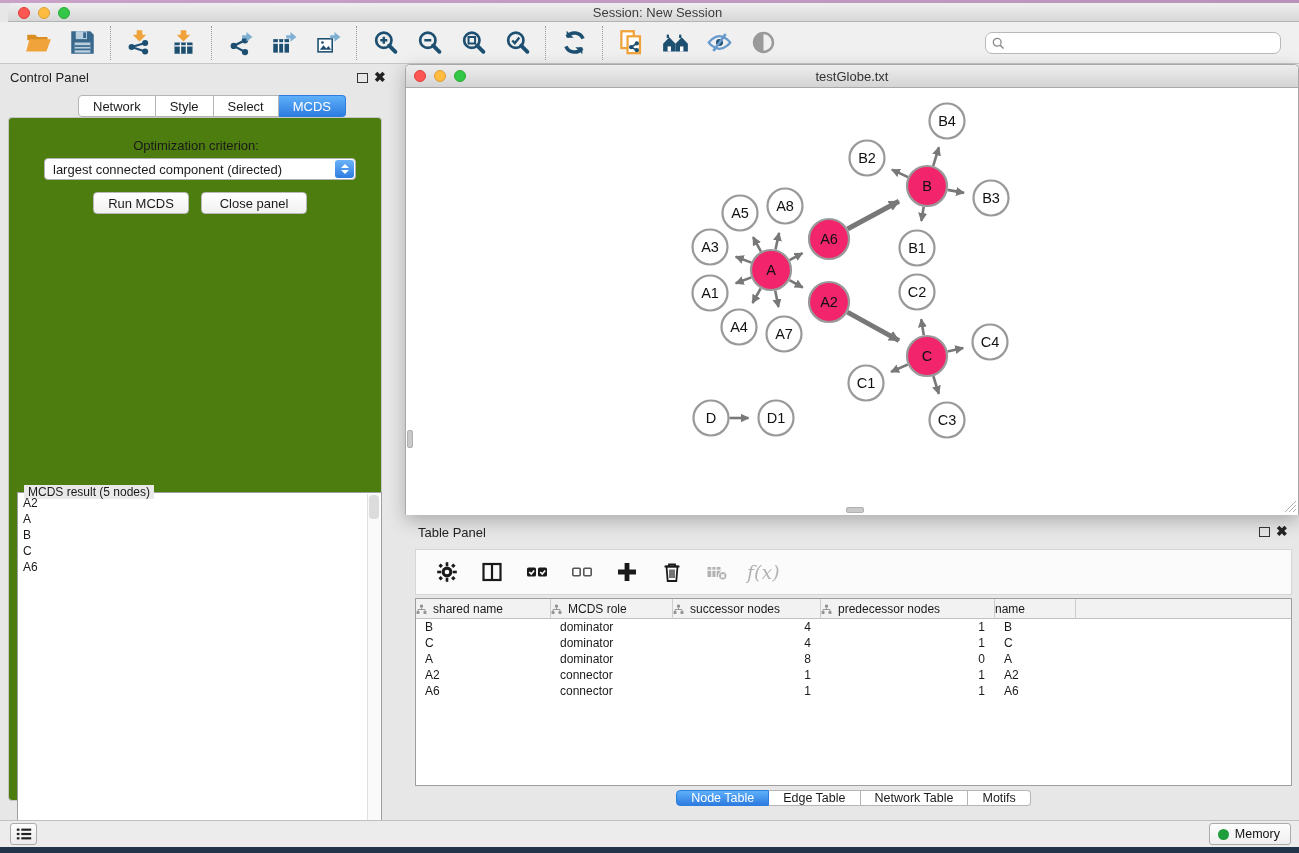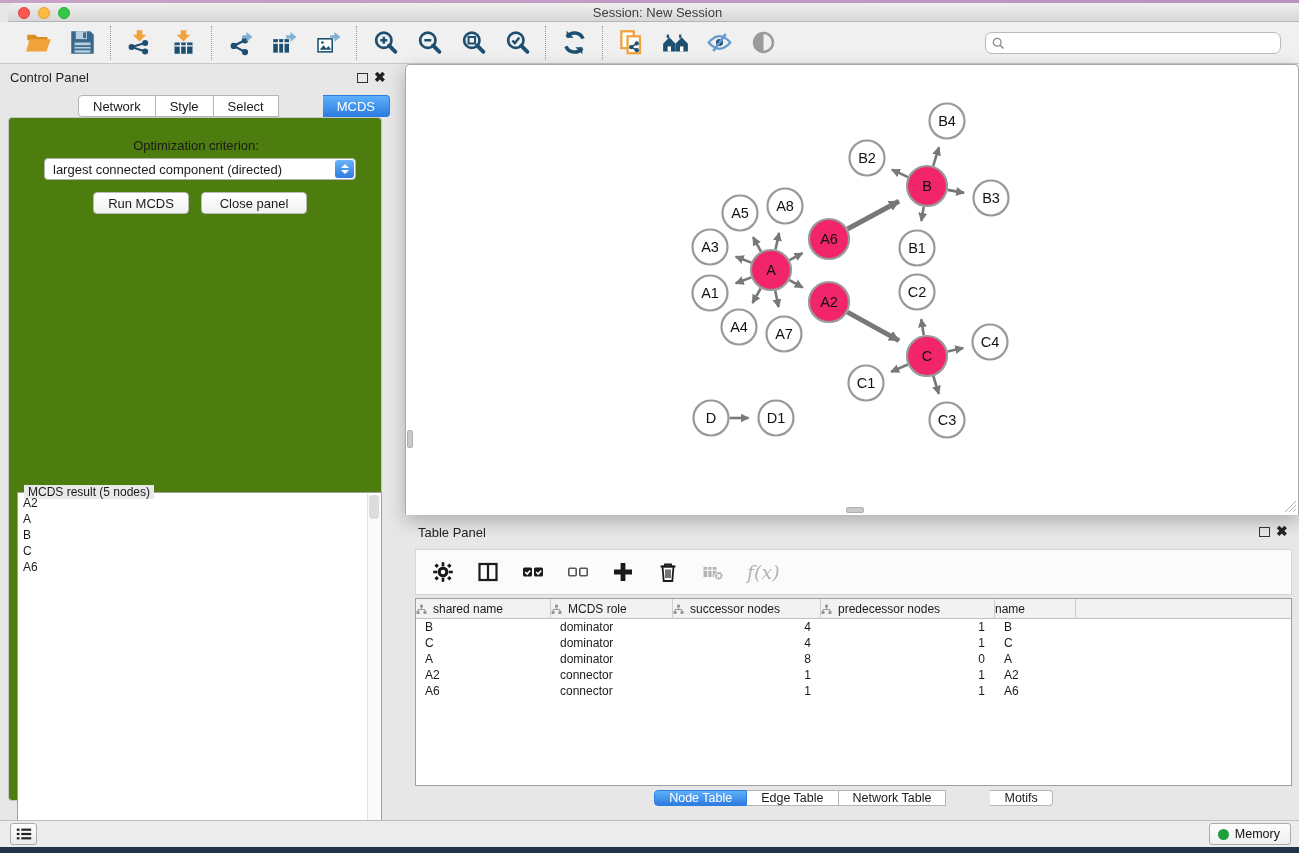--- a/index.html
+++ b/index.html
@@ -54,21 +54,21 @@
   .cp-card {
     position:absolute; left:8px; top:117px; width:374px; height:684px;
     background:#4d7c0f; border:1px solid #c6c6c6; border-radius:4px;
   }
   .cp-tabs { position:absolute; left:78px; top:95px; display:flex; z-index:5; }
   .seg-tab {
     height:22px; padding:0 14px; background:#fff; border:1px solid #b5b5b5; border-left:none;
     font-size:13px; display:flex; align-items:center; color:#1a1a1a;
   }
   .seg-tab:first-child { border-left:1px solid #b5b5b5; border-radius:4px 0 0 4px; }
-  .seg-tab:last-child { border-radius:0 4px 4px 0;margin-left:44px; }
+  .seg-tab:last-child { border-radius:0 4px 4px 0; }
   .seg-tab.active { background:linear-gradient(#5fb0fa,#2d7ce0); border-color:#2d7ce0; color:#fff; }
   .opt-label { position:absolute; left:0; width:374px; top:20px; text-align:center; font-size:13px; }
   .dropdown {
     position:absolute; left:35px; top:40px; width:312px; height:22px;
     background:#fff; border:1px solid #b2b2b2; border-radius:4px;
     display:flex; align-items:center; font-size:13px; padding-left:8px;
   }
   .dd-stepper {
     position:absolute; right:1px; top:1px; width:19px; height:18px; border-radius:3px;
     background:linear-gradient(#6ab2f8,#2e7ce0); display:flex; flex-direction:column; align-items:center; justify-content:center; gap:2px;
@@ -107,21 +107,21 @@
   .net-hthumb { position:absolute; left:440px; bottom:1px; width:18px; height:6px; background:#c9c9c9; border:1px solid #b0b0b0; border-radius:2px; }
   .net-grip { position:absolute; right:1px; bottom:1px; width:13px; height:13px; }
 
   
   .tp-title { position:absolute; left:418px; top:525px; font-size:13px; color:#222; }
   .tp-toolbar {
     position:absolute; left:415px; top:549px; width:877px; height:46px;
     background:#fbfbfb; border:1px solid #d6d6d6;
     display:flex; align-items:center; gap:19px; padding-left:16px;
   }
-  .tp-btn { display:flex; align-items:center; justify-content:flex-start; width:26px; height:26px; background:none; border:none; }
+  .tp-btn { display:flex; align-items:center; justify-content:flex-end; width:26px; height:26px; background:none; border:none; }
   .tp-btn svg { width:22px; height:22px; }
   .fx-glyph { font-family:"DejaVu Serif", serif; font-style:italic; font-size:19px; color:#b3b3b3; }
   .tp-table { position:absolute; left:415px; top:598px; width:877px; height:188px; background:#fff; border:1px solid #9f9f9f; overflow:hidden; }
   .tp-header { display:flex; height:20px; border-bottom:1px solid #c2c2c2; background:#f2f2f2; }
   .tp-hcell { display:flex; align-items:center; gap:6px; font-size:12px; color:#1a1a1a; border-right:1px solid #cdcdcd; height:20px; }
   .tp-row { display:flex; height:16px; align-items:center; }
   .tp-cell { font-size:12px; height:16px; line-height:16px; white-space:nowrap; overflow:hidden; }
   .tp-cell.num { text-align:right; }
   .tp-tabs { position:absolute; left:415px; top:790px; width:877px; display:flex; justify-content:center; }
   .tp-tabs .seg-tab { font-size:12.5px; height:16px; }
@@ -348,20 +348,28 @@
         <div class="result-item">C</div>
         <div class="result-item">A6</div>
       </div>
     <div class="result-scroll">
         <div class="result-thumb"></div>
       </div>
   </div>
 </div>
 
 <div class="net-window">
+  <div class="net-titlebar">
+    <div class="lights">
+      <div class="light red"></div>
+      <div class="light yellow"></div>
+      <div class="light green"></div>
+    </div>
+    <div class="title">testGlobe.txt</div>
+  </div>
   <svg class="net-canvas" id="net-svg" viewBox="0 0 892 427">
       <defs>
         <marker id="arrN" markerUnits="userSpaceOnUse" markerWidth="12" markerHeight="12" refX="8" refY="4.5" orient="auto">
           <path d="M0 0L9 4.5L0 9z" fill="#787878"></path>
         </marker>
         <marker id="arrT" markerUnits="userSpaceOnUse" markerWidth="16" markerHeight="16" refX="10" refY="5.5" orient="auto">
           <path d="M0 0L11 5.5L0 11z" fill="#787878"></path>
         </marker>
       </defs>
       <line x1="355.0" y1="163.6" x2="347.1" y2="149.2" stroke="#787878" stroke-width="2.6" marker-end="url(#arrN)"></line>

